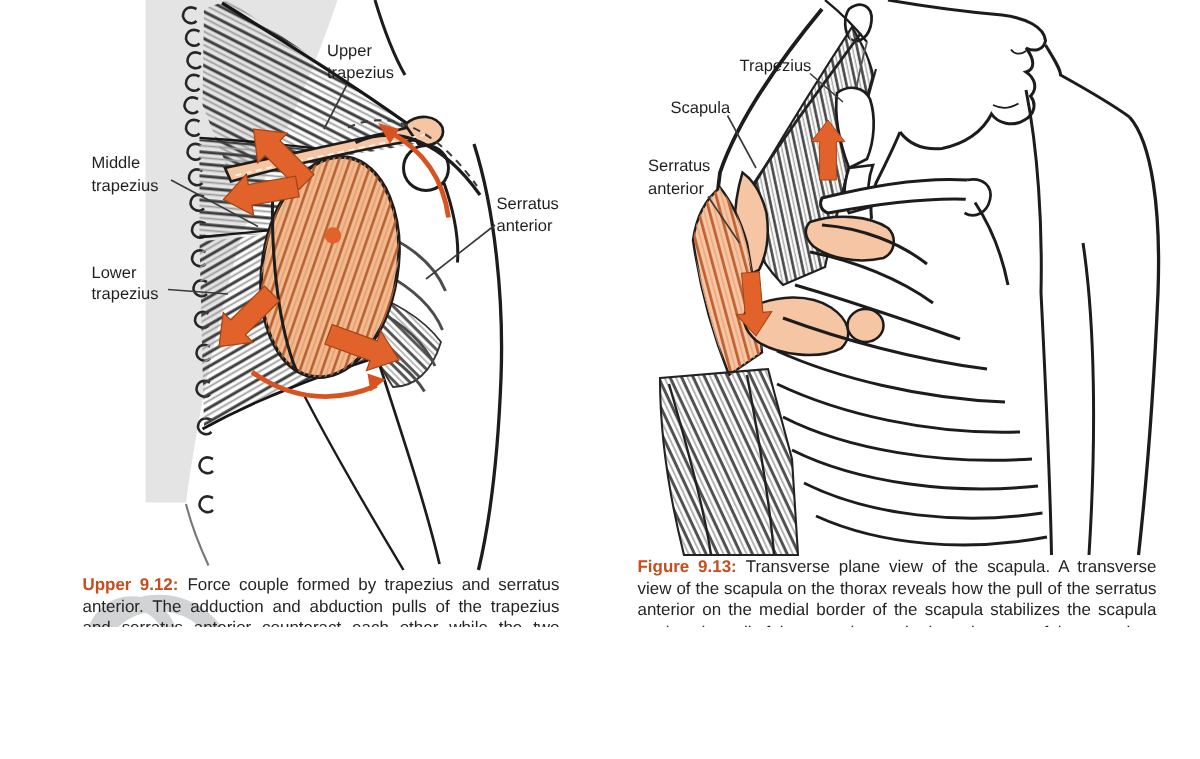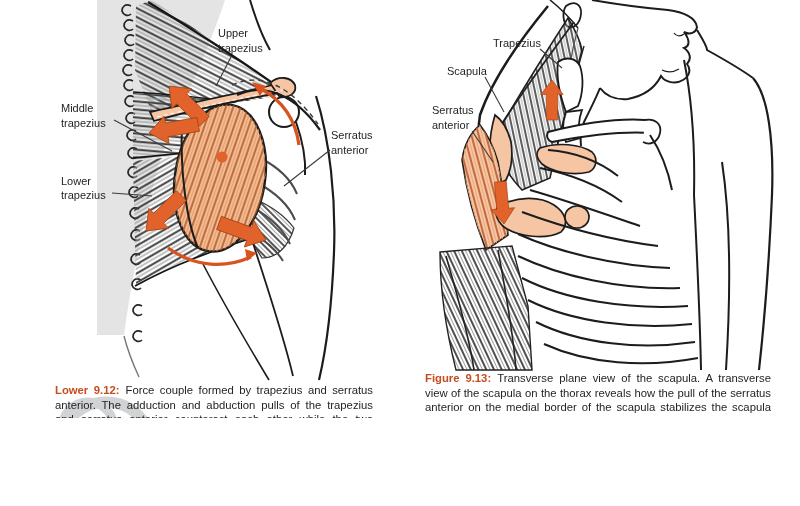--- a/index.html
+++ b/index.html
@@ -273,21 +273,21 @@
       <circle cx="88" cy="90" r="46" stroke-width="11"></circle>
       <circle cx="70" cy="70" r="26" stroke-width="9"></circle>
       <circle cx="76" cy="110" r="24" stroke-width="8"></circle>
     </g>
   </svg>
 
   <div class="rule" id="rule-left"></div>
   <div class="rule" id="rule-right"></div>
 
   <div class="caption" id="cap-left">
-    <span class="cap-label">Lower 9.12:</span><span>Force couple formed by trapezius and serratus anterior. The adduction and abduction pulls of the trapezius and serratus anterior counteract each other while the two produce produce upward rotation of the scapula.</span>
+    <span class="cap-label">Upper 9.12:</span><span>Force couple formed by trapezius and serratus anterior. The adduction and abduction pulls of the trapezius and serratus anterior counteract each other while the two produce produce upward rotation of the scapula.</span>
   </div>
   <div class="caption" id="cap-right">
     <span class="cap-label">Figure 9.13:</span><span>Transverse plane view of the scapula. A transverse view of the scapula on the thorax reveals how the pull of the serratus anterior on the medial border of the scapula stabilizes the scapula against the pull of the trapezius on the lateral aspect of the scapula.</span>
   </div>
 
   <div id="brand">TRAINER</div>
   <div id="brand-sub">SONG KW JUN</div>
 
 </div>
 

